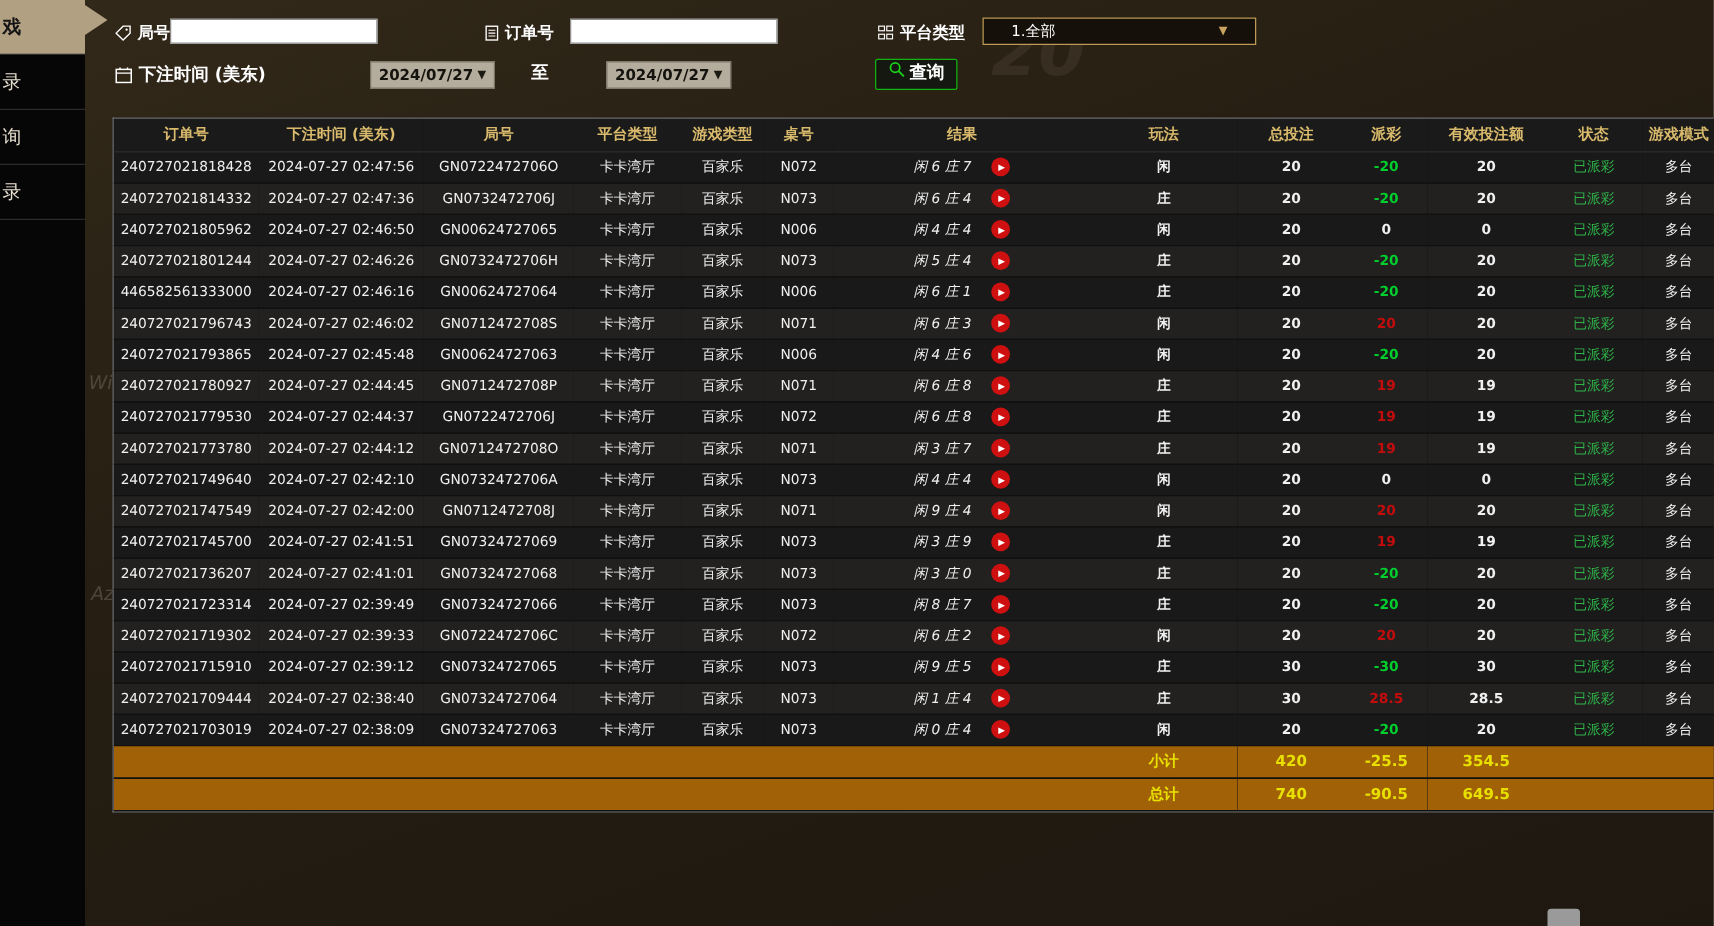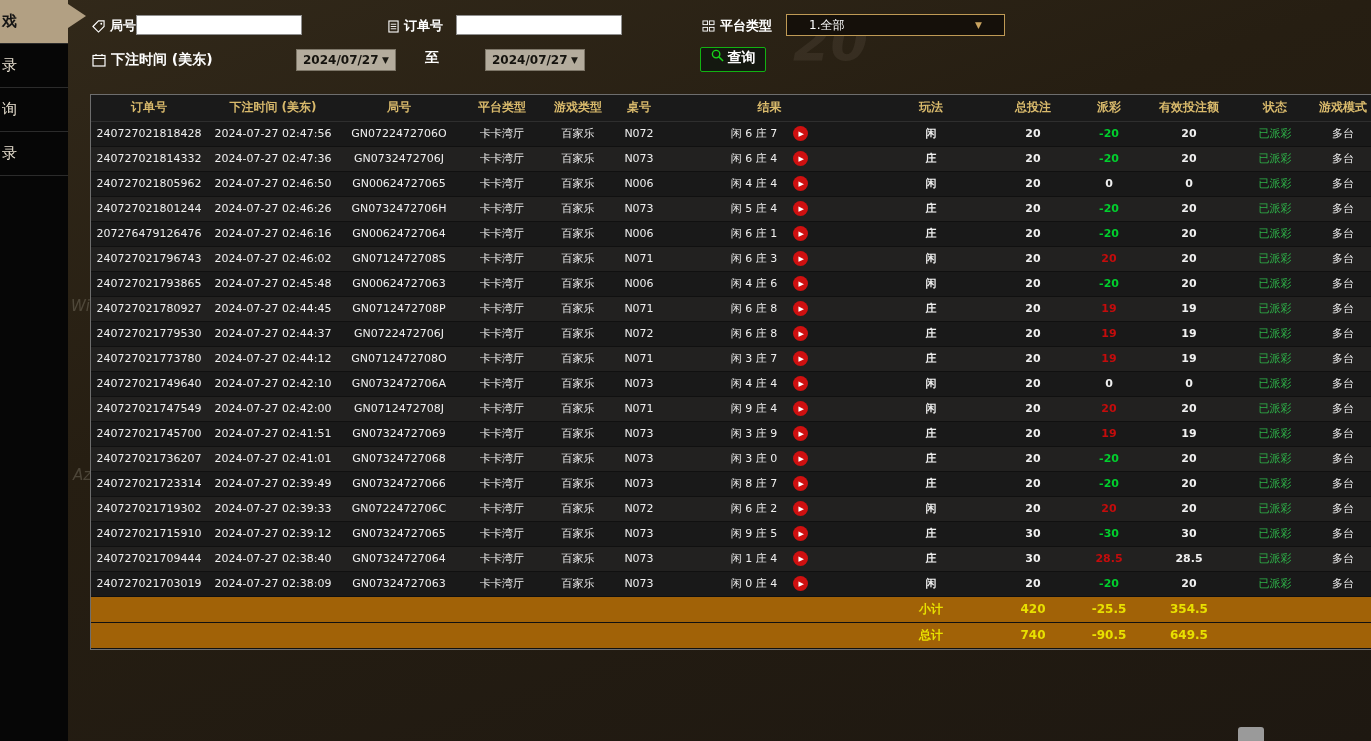--- a/index.html
+++ b/index.html
@@ -84,21 +84,21 @@
 
   .c-green  { color:#00cf2d; font-weight:bold; }
   .c-red    { color:#c40c0c; font-weight:bold; }
   .c-zero   { color:#f0f0f0; font-weight:bold; }
   .c-num    { font-weight:bold; }
   .c-play   { font-weight:bold; }
   .c-status { color:#2eb449;margin-top:20px; }
   .c-yellow { color:#e8e000; font-weight:bold; font-size:12px; }
   tfoot .total-row td { background:#a16207; border-top:1px solid #6e6e6e; height:26px; }
 
-  .result-wrap { display:flex; justify-content:center; gap:16px; }
+  .result-wrap { display:flex; justify-content:center; gap:16px;font-style:italic; }
   .play-icon {
     width:15px; height:15px; min-width:15px; border-radius:50%; background:#cf1010; color:#ffffff;
     font-size:7px; display:flex; align-items:center; justify-content:center; cursor:pointer;
     padding-left:1px;
   }
 
   .bottom-btn {
     position:absolute; left:1238px; top:727px; width:26px; height:14px;
     background:#9a9a9a; border-radius:3px 3px 0 0; z-index:6; cursor:pointer;
   }
@@ -308,21 +308,21 @@
             </div>
           </td>
           <td class="c-play">庄</td>
           <td class="c-num">20</td>
           <td class="c-green">-20</td>
           <td class="c-num">20</td>
           <td class="c-status">已派彩</td>
           <td>多台</td>
         </tr>
         <tr>
-          <td>207276479126476</td>
+          <td>446582561333000</td>
           <td>2024-07-27 02:46:16</td>
           <td>GN00624727064</td>
           <td>卡卡湾厅</td>
           <td>百家乐</td>
           <td>N006</td>
           <td>
             <div class="result-wrap">
               <span>闲 6 庄 1</span>
               <span class="play-icon">▶</span>
             </div>

